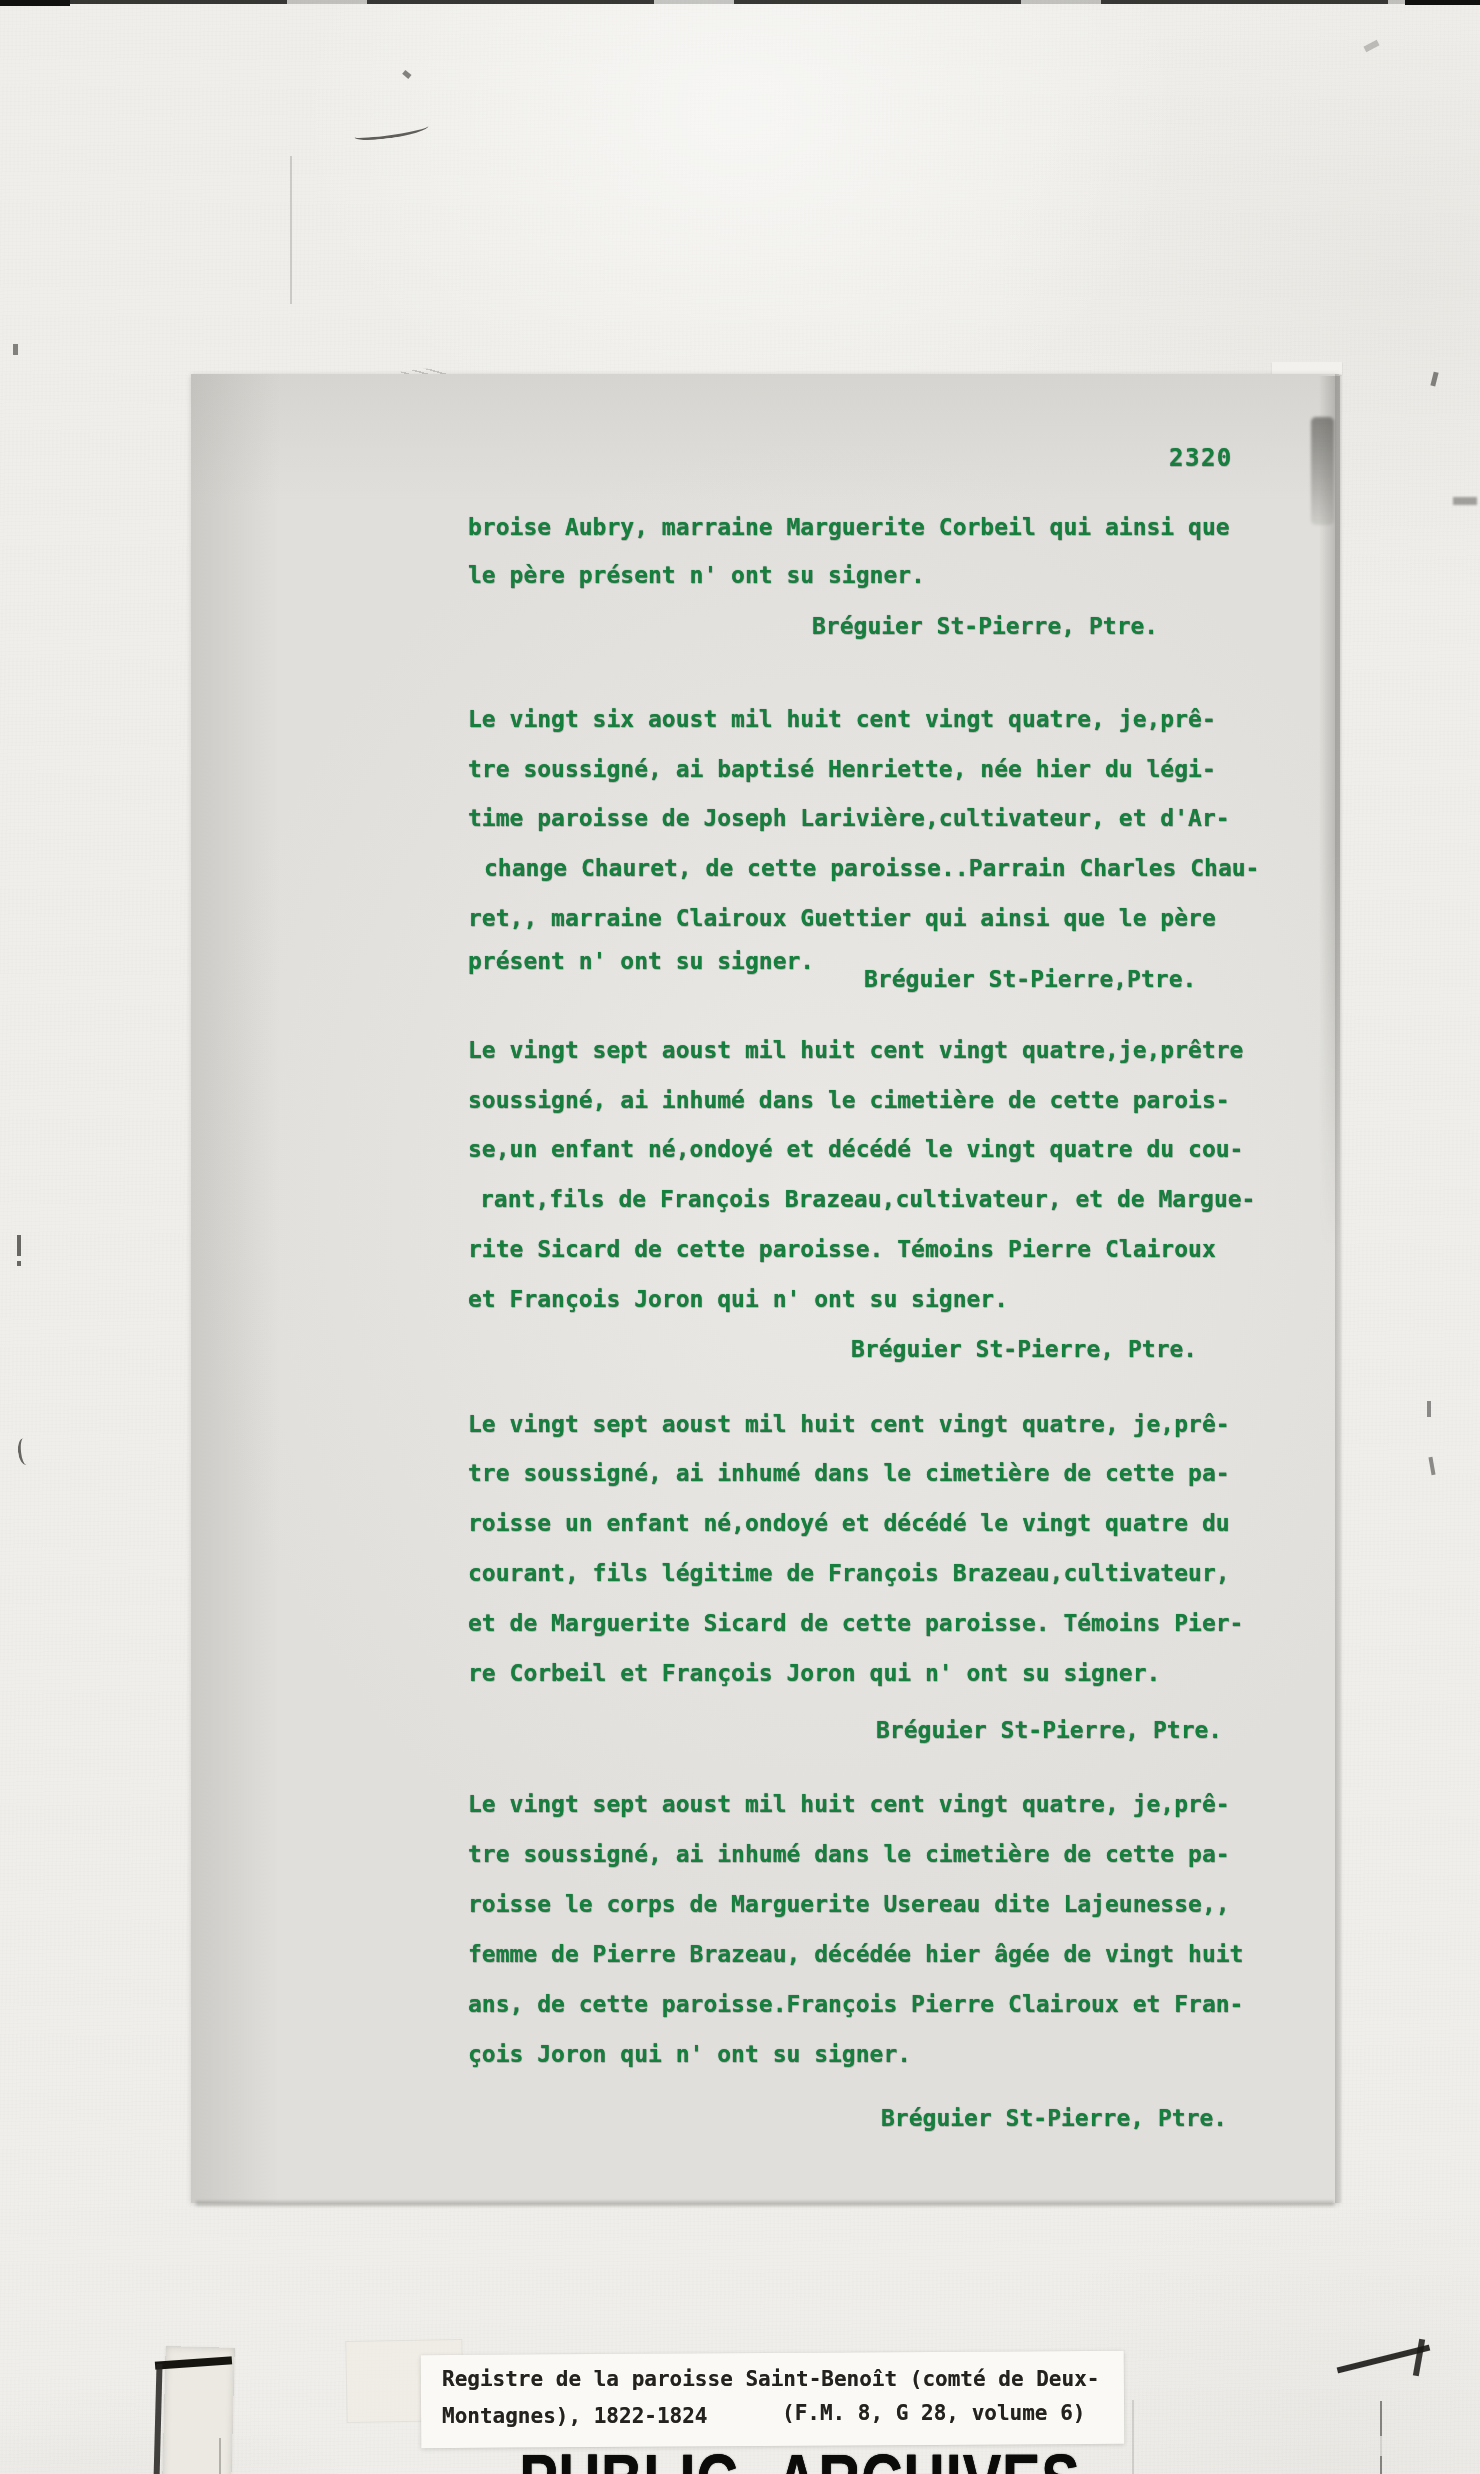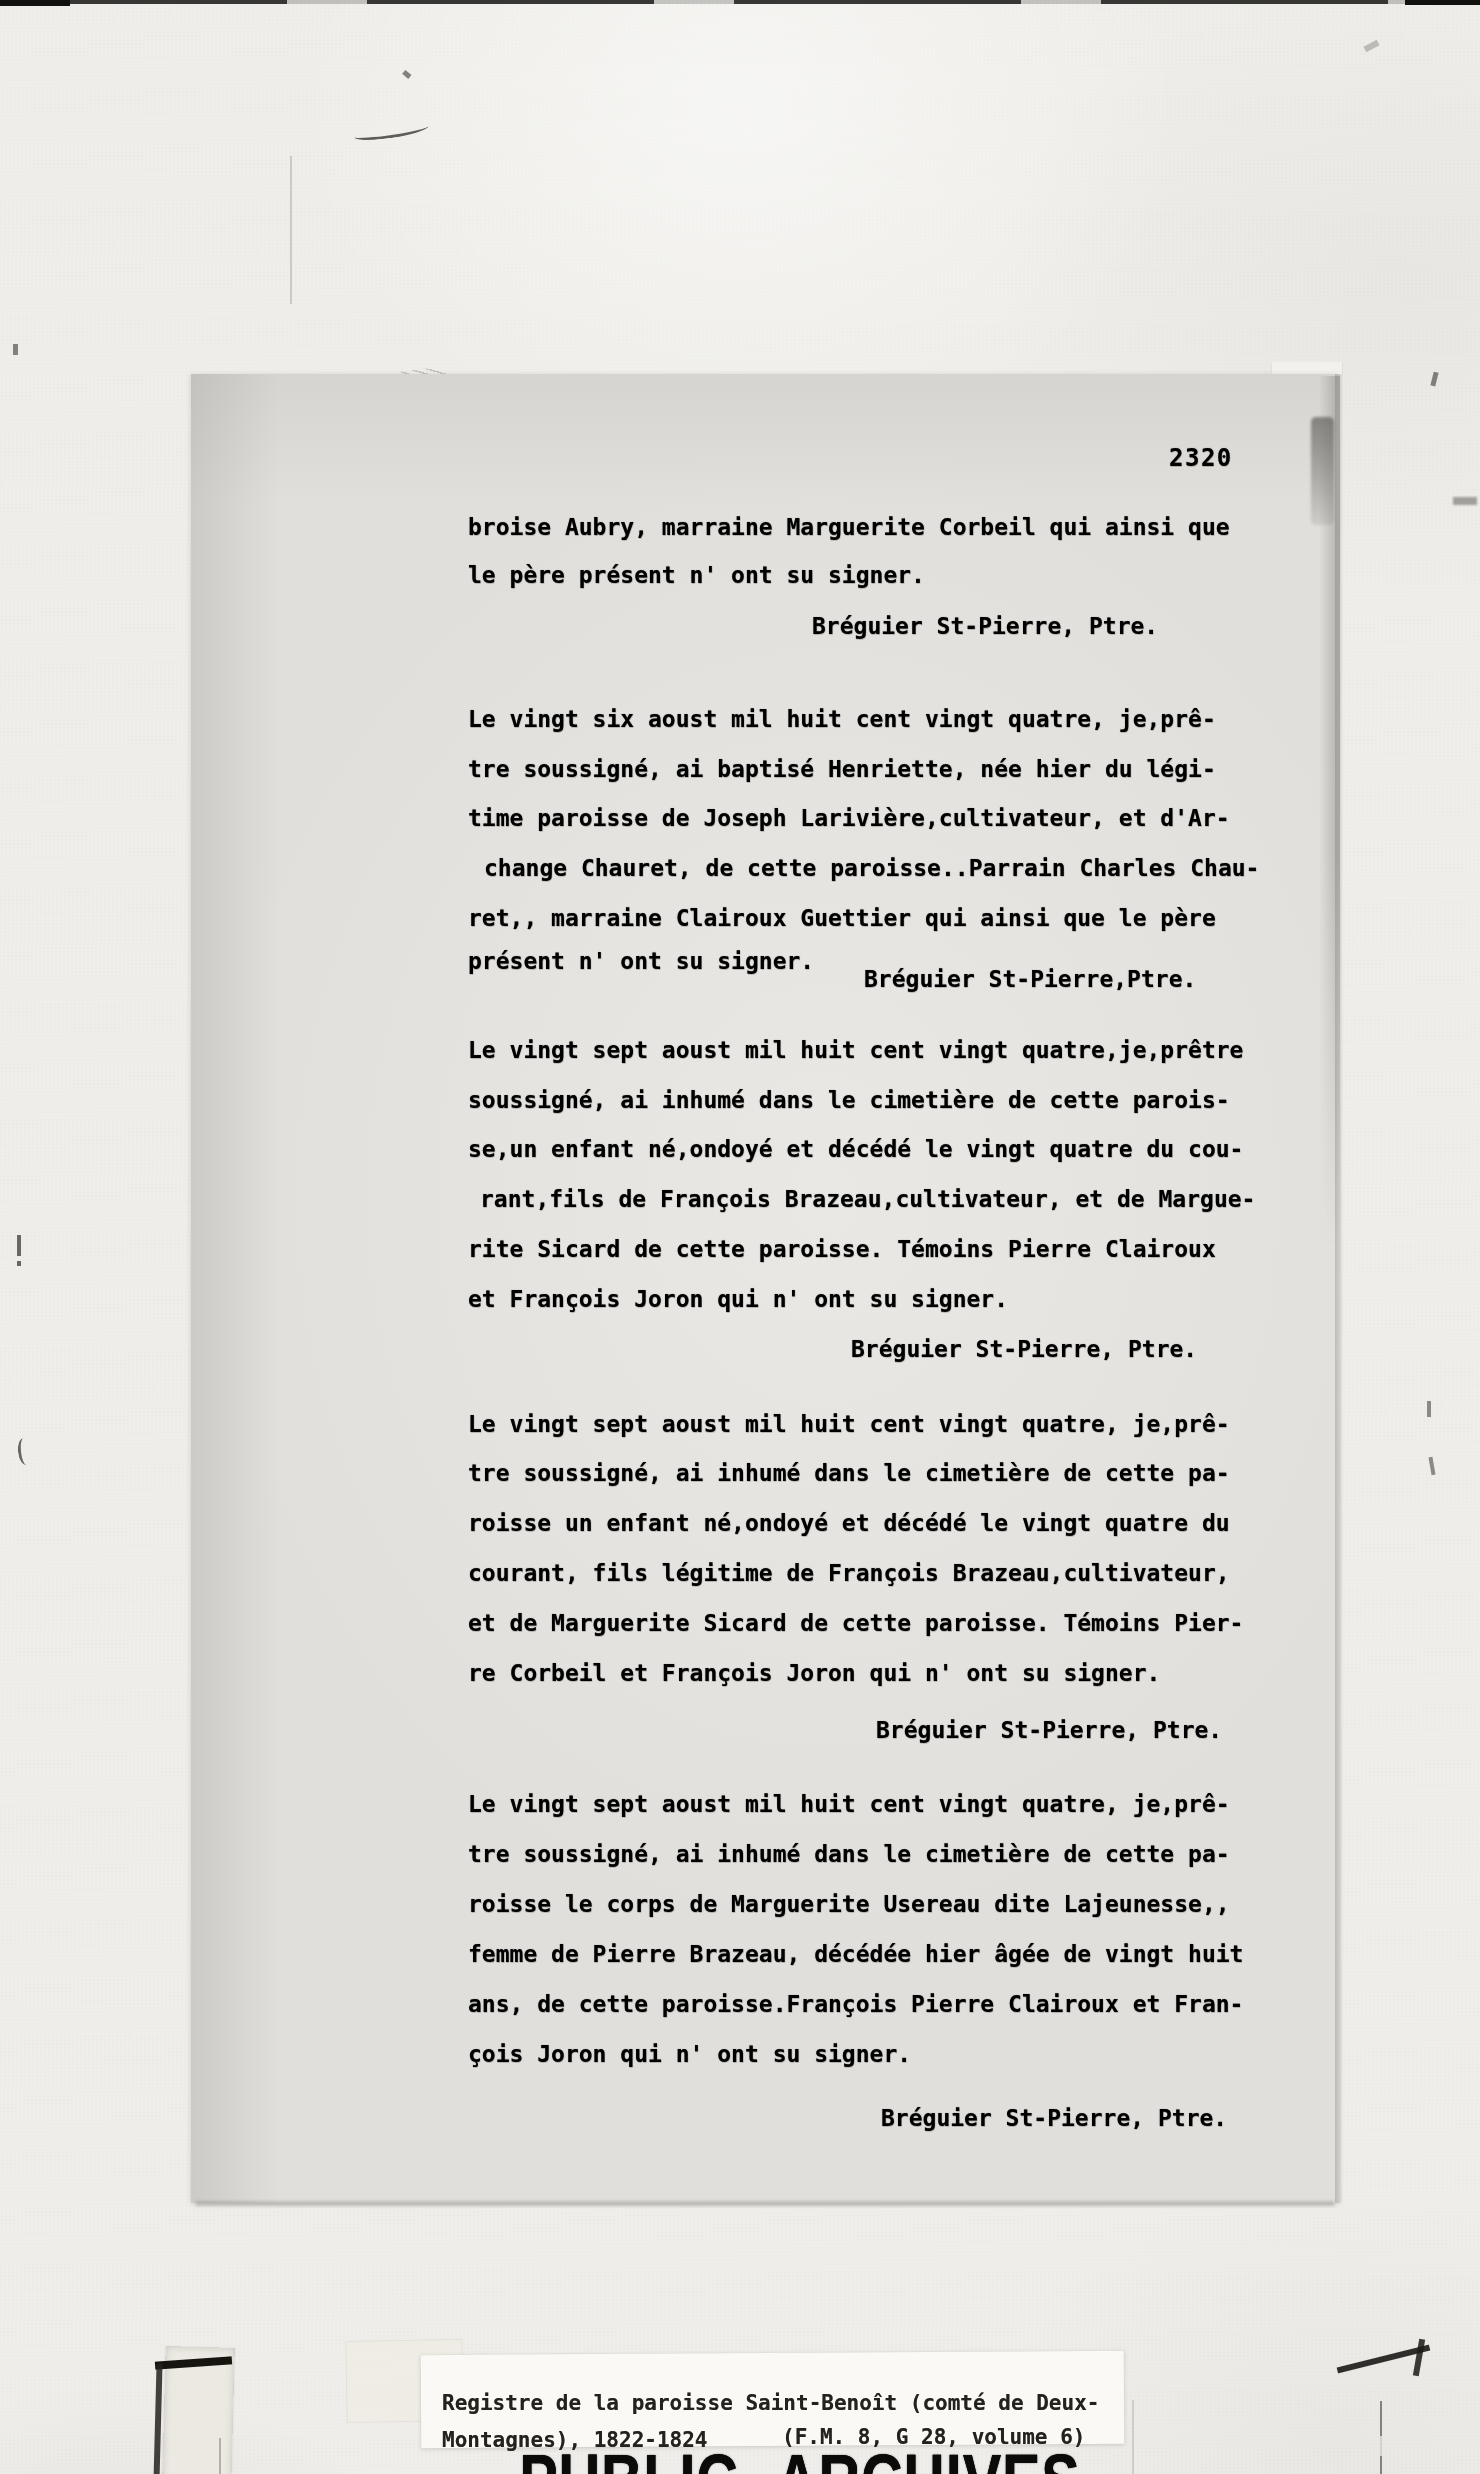--- a/index.html
+++ b/index.html
@@ -44,29 +44,29 @@
             mask-image: linear-gradient(180deg, #000 55%, transparent); }
   .page-right-edge { position: absolute; left: 1335px; top: 374px; width: 7px; height: 1829px;
     background: linear-gradient(90deg, rgba(120,118,114,.35), rgba(120,118,114,.05)); }
 
   
   .tline {
     position: absolute;
     height: 35px; line-height: 35px;
     font-size: 23px; font-weight: bold;
     letter-spacing: 0px;
-    color: #000000;
+    color: #15803d;
     text-shadow: 0 0 1px rgba(30,28,26,.55), 0.5px 0.5px 0 rgba(30,28,26,.18);
     white-space: pre;
   }
   .pagenum { font-size: 24px; letter-spacing: 1.5px; }
   .labeltxt {
     position: absolute; height: 28px; line-height: 28px;
     font-size: 21px; font-weight: bold; color: #23221f;
-    text-shadow: 0 0 0.5px rgba(35,34,31,.5); white-space: pre; margin-top: 24px;
+    text-shadow: 0 0 0.5px rgba(35,34,31,.5); white-space: pre;
   }
 
   
   .label-strip { position: absolute; left: 421px; top: 2353px; width: 703px; height: 93px;
     background: #faf9f5; transform: rotate(-0.35deg);
     box-shadow: 0 1px 4px rgba(50,48,44,.18), 0 0 0 0.5px rgba(0,0,0,.03); }
   .torn-a { position: absolute; left: 164px; top: 2347px; width: 69px; height: 135px;
     background: #ebe9e2; transform: rotate(1.5deg);
     box-shadow: inset 0 0 7px rgba(90,88,82,.25), 0 0.5px 2px rgba(0,0,0,.12); }
   .torn-a-bar { position: absolute; left: 155px; top: 2359px; width: 77px; height: 8.4px;

